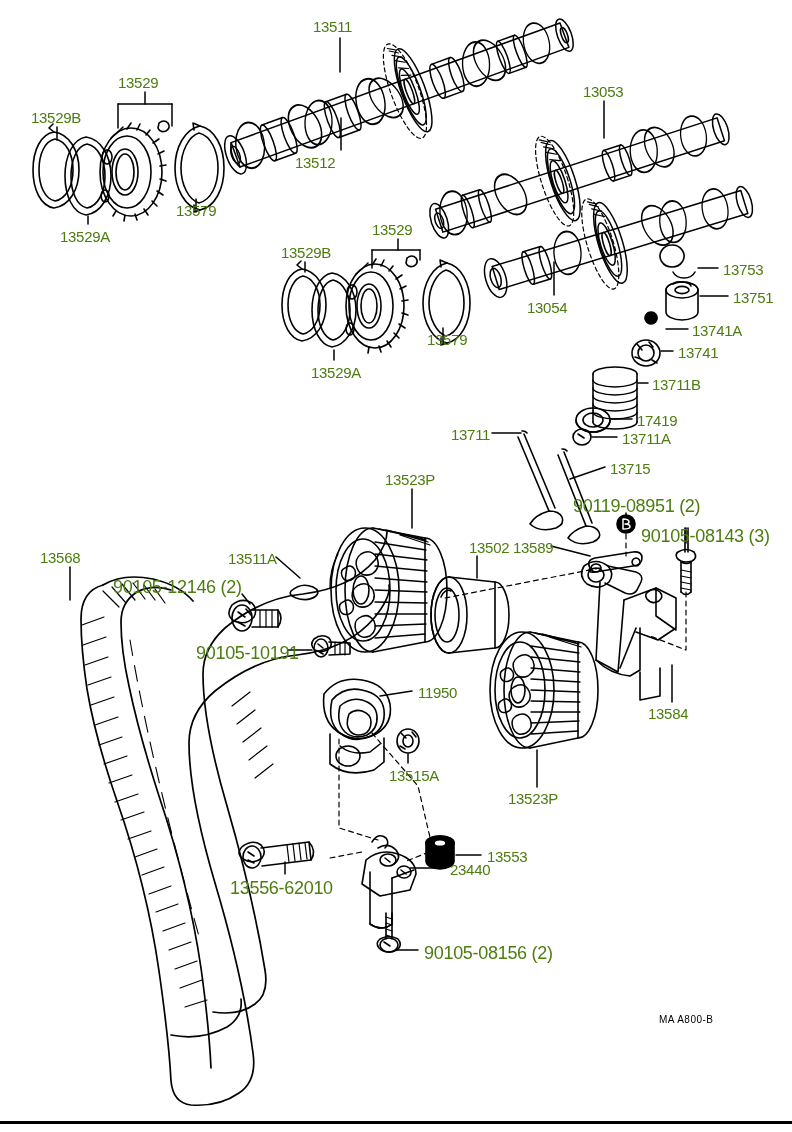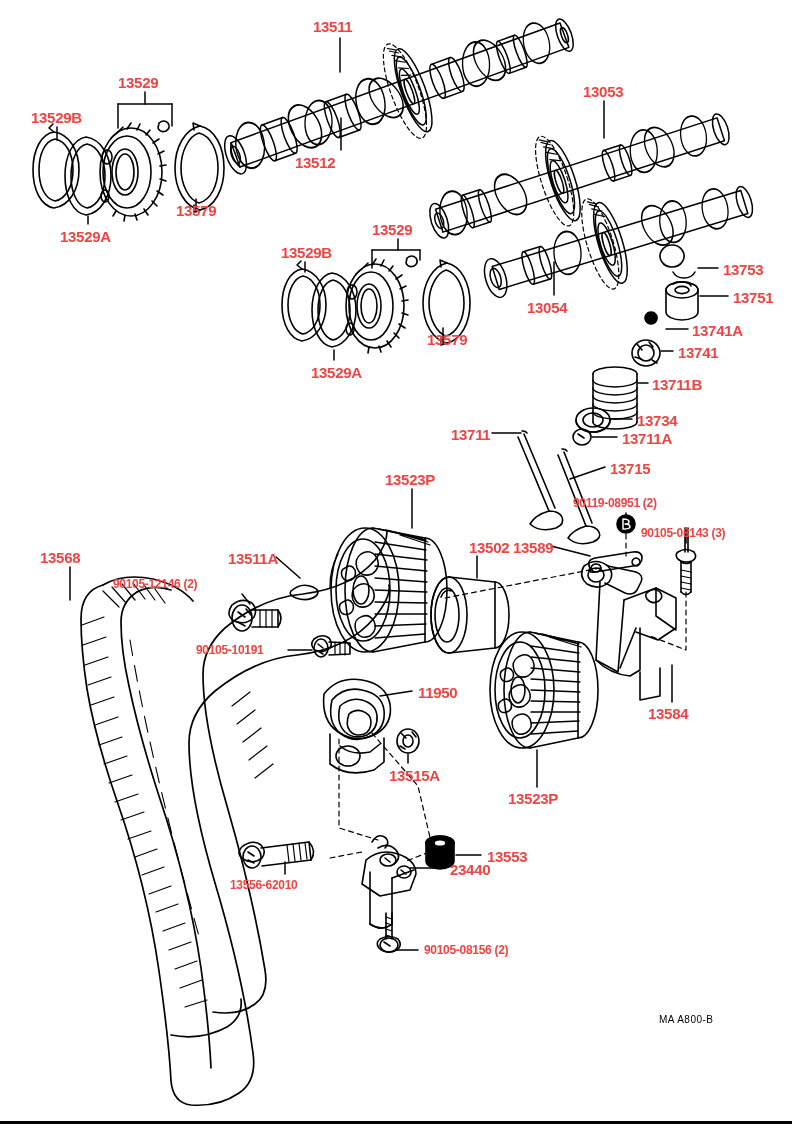--- a/index.html
+++ b/index.html
@@ -7,28 +7,28 @@
   body{
     width:792px;height:1132px;
     font-family:"Liberation Sans", sans-serif;
     color:#000;overflow:hidden;position:relative;
   }
   #sheet{position:relative;width:792px;height:1132px;background:#fff;}
   svg.art{position:absolute;left:0;top:0;width:792px;height:1132px;}
   .lbl{
     position:absolute;
     font-family:"Liberation Sans", sans-serif;
-    font-weight:bold;
+    font-weight:normal;
     font-size:15px;
     letter-spacing:-0.3px;
     white-space:nowrap;
-    color:#ef4444;
+    color:#4d7c0f;
     line-height:1;
   }
-  .lbl.sm{font-size:12px;}
+  .lbl.sm{font-size:18px;}
   .code{
     position:absolute;
     font-family:"Liberation Sans", sans-serif;
     font-weight:normal;font-size:10px;letter-spacing:0.5px;
   }
   .footrule{
     position:absolute;left:0;top:1121px;width:792px;height:3px;background:#000;
   }
 </style>
 </head>
@@ -646,21 +646,21 @@
   <div class="lbl" style="left:527px;top:300px">13054</div>
   <div class="lbl" style="left:372px;top:222px">13529</div>
   <div class="lbl" style="left:281px;top:245px">13529B</div>
   <div class="lbl" style="left:311px;top:365px">13529A</div>
   <div class="lbl" style="left:427px;top:332px">13579</div>
   <div class="lbl" style="left:723px;top:262px">13753</div>
   <div class="lbl" style="left:733px;top:290px">13751</div>
   <div class="lbl" style="left:692px;top:323px">13741A</div>
   <div class="lbl" style="left:678px;top:345px">13741</div>
   <div class="lbl" style="left:652px;top:377px">13711B</div>
-  <div class="lbl" style="left:637px;top:413px">13734</div>
+  <div class="lbl" style="left:637px;top:413px">17419</div>
   <div class="lbl" style="left:622px;top:431px">13711A</div>
   <div class="lbl" style="left:610px;top:461px">13715</div>
   <div class="lbl" style="left:451px;top:427px">13711</div>
   <div class="lbl sm" style="left:573px;top:497px">90119-08951 (2)</div>
   <div class="lbl sm" style="left:641px;top:527px">90105-08143 (3)</div>
   <div class="lbl" style="left:513px;top:540px">13589</div>
   <div class="lbl" style="left:648px;top:706px">13584</div>
   <div class="lbl" style="left:385px;top:472px">13523P</div>
   <div class="lbl" style="left:469px;top:540px">13502</div>
   <div class="lbl" style="left:508px;top:791px">13523P</div>

